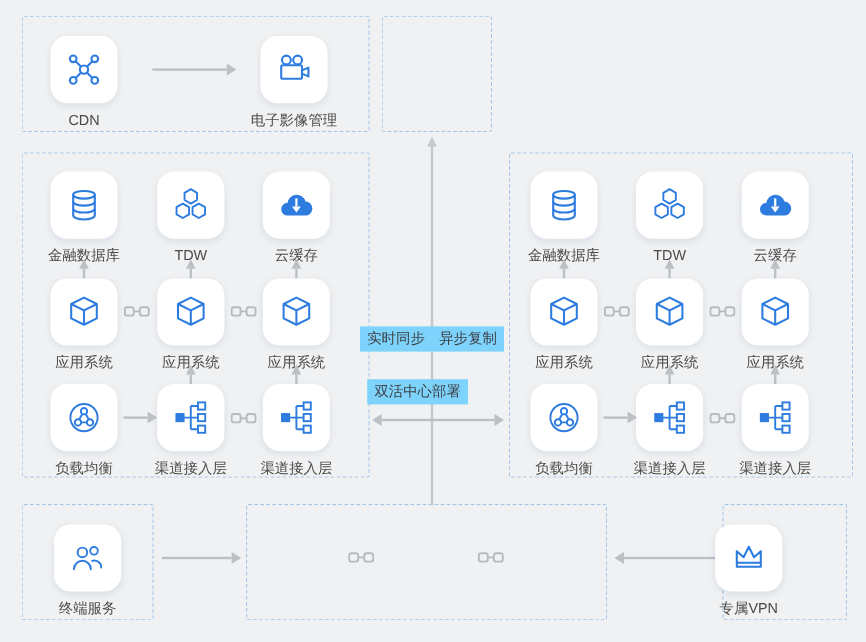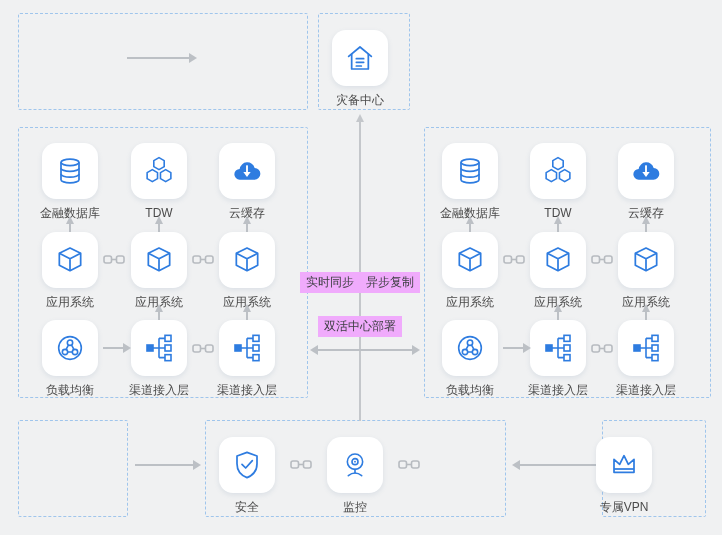--- a/index.html
+++ b/index.html
@@ -55,21 +55,21 @@
     border-left:8px solid #bcc0c5; border-top:5px solid transparent; border-bottom:5px solid transparent;
   }
   .vline { position: absolute; width: 2px; background: #c4c7cb; }
   .vline::before {
     content:""; position:absolute; top:-8px; left:-3.5px;
     border-bottom:8px solid #c4c7cb; border-left:4.5px solid transparent; border-right:4.5px solid transparent;
   }
   .link { position: absolute; width: 22px; height: 11px; }
   .ctext {
     position: absolute; transform: translateX(-50%);
-    font-size: 12px; color: #3d3f42; background: #f0abfc;
+    font-size: 12px; color: #3d3f42; background: #7dd3fc;
     padding: 2px 6px; white-space: nowrap;
   }
   .defs { position: absolute; width: 0; height: 0; overflow: hidden; }
 </style>
 </head>
 <body>
 
 <svg class="defs" aria-hidden="true">
   <symbol id="cdn-network-icon" viewBox="0 0 48 48">
     <g fill="none" stroke="#2E7CE0" stroke-width="2.6">
@@ -190,33 +190,41 @@
   <div class="zone" style="left:18px;top:13px;width:290px;height:97px"></div>
   <div class="zone" style="left:318px;top:13px;width:92px;height:97px"></div>
   <div class="zone" style="left:18px;top:127px;width:290px;height:271px"></div>
   <div class="zone" style="left:424px;top:127px;width:287px;height:271px"></div>
   <div class="zone" style="left:18px;top:420px;width:110px;height:97px"></div>
   <div class="zone" style="left:205px;top:420px;width:301px;height:97px"></div>
   <div class="zone" style="left:602px;top:420px;width:104px;height:97px"></div>
 
   <div class="vline" style="left:359px;top:122px;height:299px"></div>
   <div class="ctext" style="left:360px;top:272px">实时同步　异步复制</div>
-  <div class="ctext" style="left:360px;top:316px">双活中心部署</div>
+  <div class="ctext" style="left:348px;top:316px">双活中心部署</div>
   <div class="arr arr-dbl" style="left:318px;top:349px;width:94px"></div>
 
+  <div class="node" style="left:25px;top:30px">
+    <div class="tile">
+        <svg class="ic">
+          <use href="#cdn-network-icon"></use>
+        </svg>
+      </div>
+    <div class="lbl">CDN</div>
+  </div>
   <div class="arr arr-r" style="left:127px;top:57px;width:62px"></div>
-
-  <div class="node" style="left:315px;top:30px">
-    <div class="tile">
-        <svg class="ic">
-          <use href="#disaster-recovery-house-icon"></use>
-        </svg>
-      </div>
-    <div class="lbl">灾备中心</div>
-  </div>
+  <div class="node" style="left:200px;top:30px">
+    <div class="tile">
+        <svg class="ic">
+          <use href="#video-camera-icon"></use>
+        </svg>
+      </div>
+    <div class="lbl">电子影像管理</div>
+  </div>
+
 
   <div class="node" style="left:25px;top:143px">
     <div class="tile">
         <svg class="ic">
           <use href="#database-icon"></use>
         </svg>
       </div>
     <div class="lbl">金融数据库</div>
   </div>
   <div class="node" style="left:114px;top:143px">
@@ -382,41 +390,33 @@
   <svg class="link" style="left:591px;top:254px">
       <use href="#link-icon"></use>
     </svg>
   <div class="arr arr-u" style="left:557px;top:312px;height:8px"></div>
   <div class="arr arr-u" style="left:645px;top:312px;height:8px"></div>
   <div class="arr arr-r" style="left:503px;top:347px;width:20px"></div>
   <svg class="link" style="left:591px;top:343px">
       <use href="#link-icon"></use>
     </svg>
 
+  <div class="node" style="left:28px;top:437px">
+    <div class="tile">
+        <svg class="ic">
+          <use href="#users-icon"></use>
+        </svg>
+      </div>
+    <div class="lbl">终端服务</div>
+  </div>
   <div class="arr arr-r" style="left:135px;top:464px;width:58px"></div>
 
-  <div class="node" style="left:202px;top:437px">
-    <div class="tile">
-        <svg class="ic">
-          <use href="#shield-check-icon"></use>
-        </svg>
-      </div>
-    <div class="lbl">安全</div>
-  </div>
   <svg class="link" style="left:290px;top:459px">
       <use href="#link-icon"></use>
     </svg>
-  <div class="node" style="left:310px;top:437px">
-    <div class="tile">
-        <svg class="ic">
-          <use href="#camera-monitor-icon"></use>
-        </svg>
-      </div>
-    <div class="lbl">监控</div>
-  </div>
   <svg class="link" style="left:398px;top:459px">
       <use href="#link-icon"></use>
     </svg>
 
   <div class="arr arr-l" style="left:520px;top:464px;width:76px"></div>
   <div class="node" style="left:579px;top:437px">
     <div class="tile">
         <svg class="ic">
           <use href="#crown-icon"></use>
         </svg>

